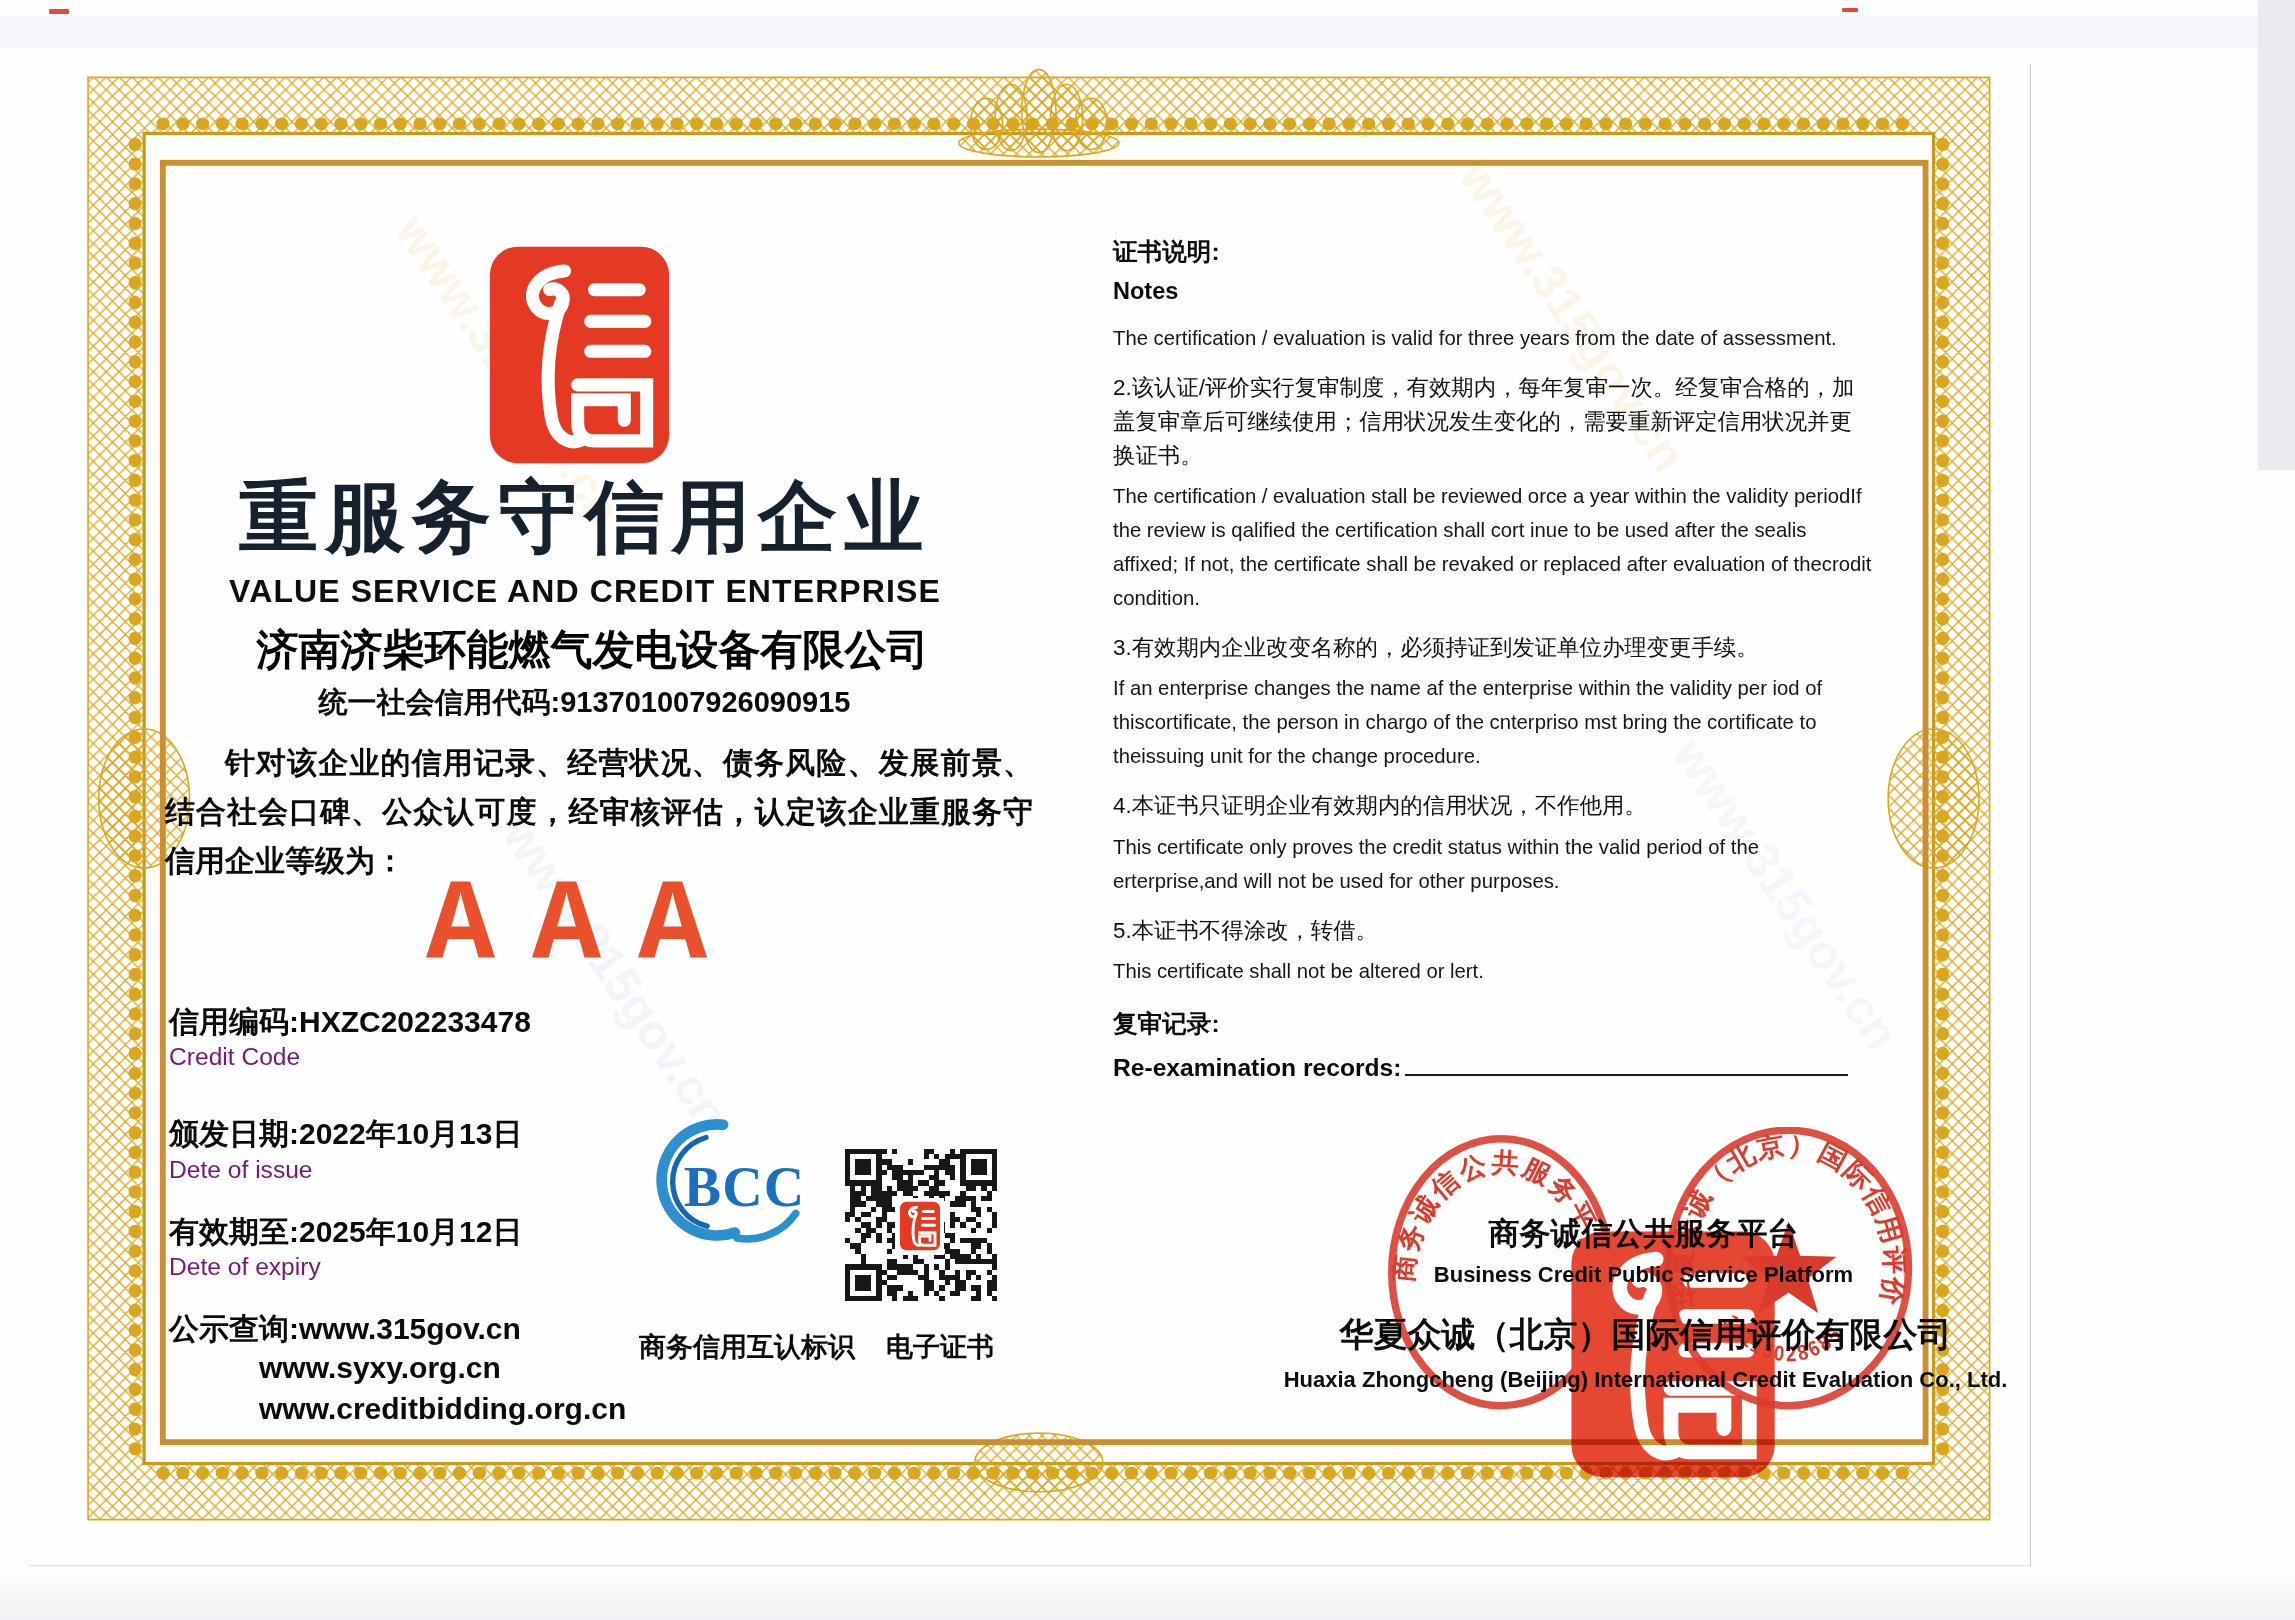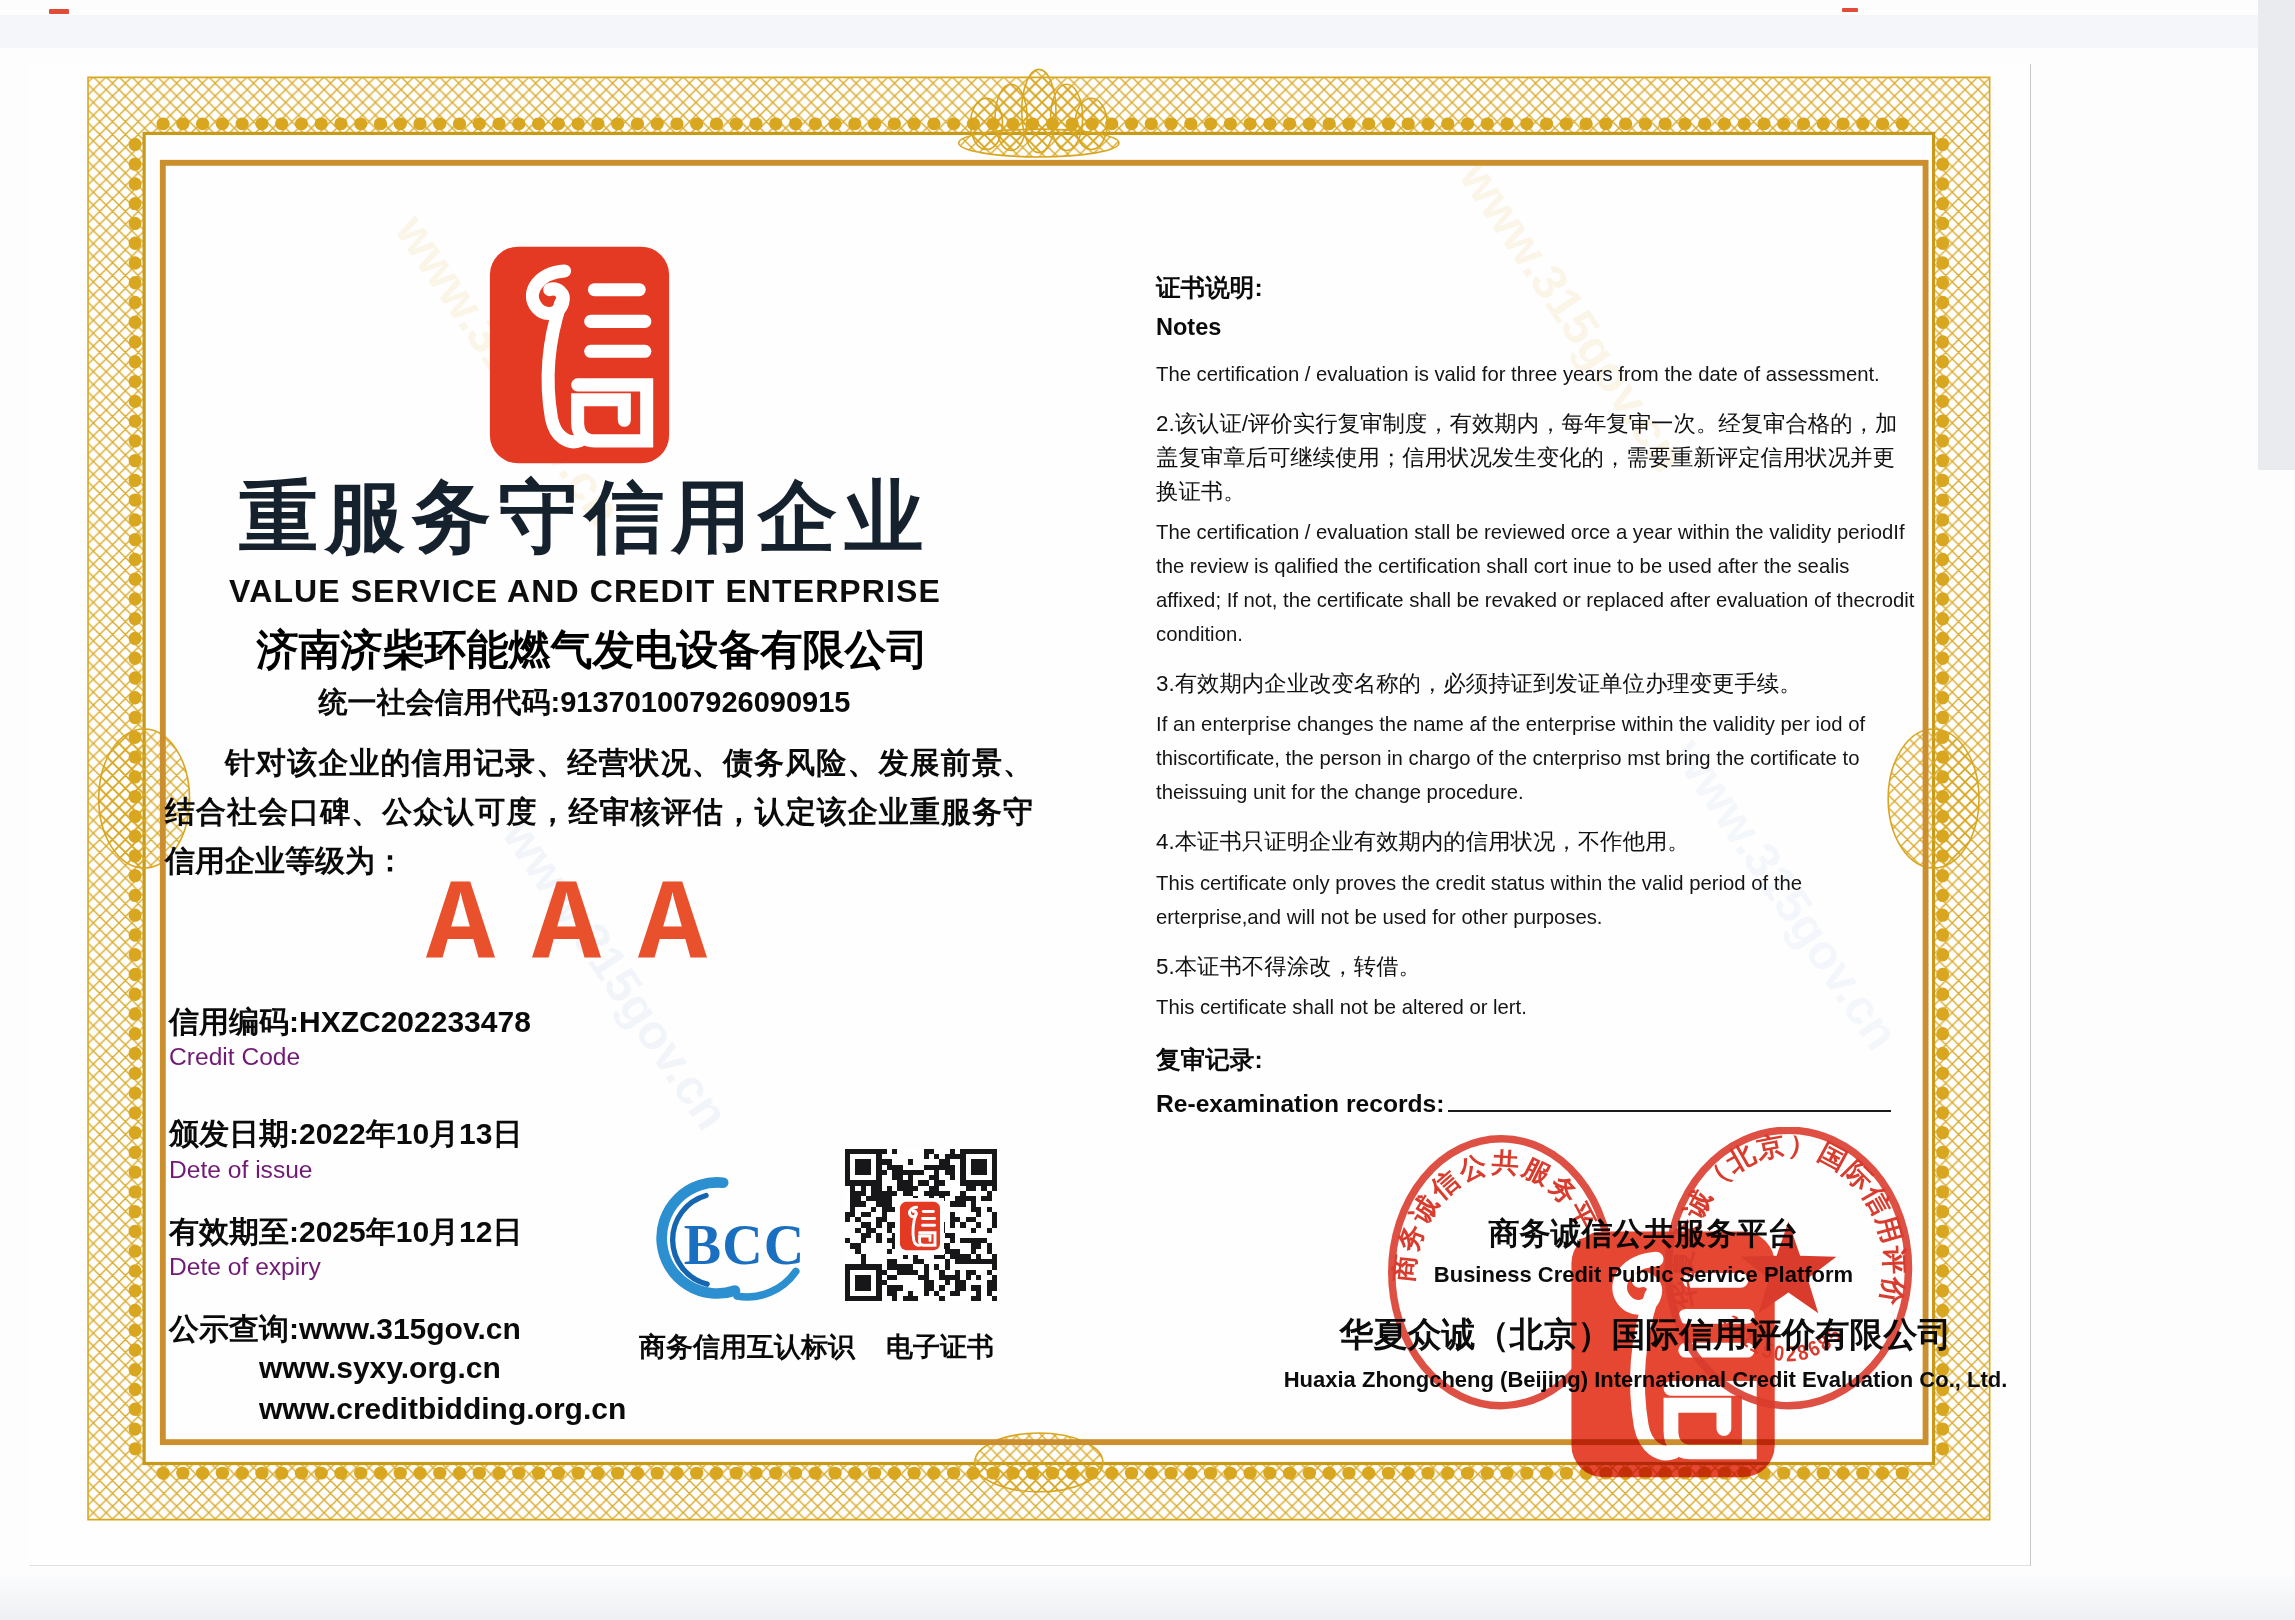--- a/index.html
+++ b/index.html
@@ -27,21 +27,21 @@
   .rating{font-family:"Liberation Serif", serif;font-size:115px;font-weight:700;letter-spacing:37px;
           color:#e8512c;line-height:1;}
   .f-cn{font-size:30px;font-weight:700;color:#0a0a0a;white-space:nowrap;}
   .f-en{font-size:24.6px;font-weight:400;color:#701a75;white-space:nowrap;}
   .cap{font-size:27px;font-weight:700;color:#0a0a0a;white-space:nowrap;}
   .bcc-text{position:absolute;left:0;top:38px;width:100%;text-align:center;font-family:"Liberation Serif", serif;
             font-size:56px;font-weight:700;color:#1a6fc0;letter-spacing:1.1px;}
   .qr{position:absolute;background:#fff;}
   .qr-logo{position:absolute;background:#fff;padding:2.7px 3.7px;}
   
-  .rcol{position:absolute;left:1127px;top:171px;width:761px;margin-top:36px;}
+  .rcol{position:absolute;left:1084px;top:171px;width:761px;}
   .n-h-cn{font-size:24.6px;font-weight:800;color:#0a0a0a;margin-bottom:9.6px;}
   .n-h-en{font-size:23.5px;font-weight:800;color:#0a0a0a;margin-bottom:16px;}
   .n-cn{font-size:22.4px;font-weight:500;line-height:34px;color:#101010;margin-bottom:6.4px;}
   .n-en{font-size:20.3px;font-weight:400;line-height:34px;color:#141414;margin-bottom:16px;}
   .rev-cn{font-size:24.6px;font-weight:700;color:#0a0a0a;margin-top:19px;margin-bottom:14px;}
   .rev-en{font-size:24.6px;font-weight:800;color:#0a0a0a;}
   .rx-line{display:inline-block;width:443px;height:4.3px;border-bottom:2.1px solid #1a1a1a;margin-left:3.2px;}
   
   .ov-pl-cn{left:1358px;top:1149px;width:513px;font-size:31px;font-weight:700;color:#0c0c0c;white-space:nowrap;}
   .ov-pl-en{left:1334px;top:1198px;width:561px;font-size:22px;font-weight:700;color:#0c0c0c;white-space:nowrap;}
@@ -125,21 +125,21 @@
     <div class="abs f-cn" style="left:140px;top:938px;">信用编码:HXZC202233478</div>
     <div class="abs f-en" style="left:140px;top:979px;">Credit Code</div>
     <div class="abs f-cn" style="left:140px;top:1050px;">颁发日期:2022年10月13日</div>
     <div class="abs f-en" style="left:140px;top:1092px;">Dete of issue</div>
     <div class="abs f-cn" style="left:140px;top:1148px;">有效期至:2025年10月12日</div>
     <div class="abs f-en" style="left:140px;top:1189px;">Dete of expiry</div>
     <div class="abs f-cn" style="left:140px;top:1245px;">公示查询:www.315gov.cn</div>
     <div class="abs f-cn" style="left:230px;top:1287px;">www.syxy.org.cn</div>
     <div class="abs f-cn" style="left:230px;top:1328px;">www.creditbidding.org.cn</div>
 
-    <div class="abs" style="left:614px;top:1111px;width:203px;height:134px;">
+    <div class="abs" style="left:614px;top:1053px;width:203px;height:134px;">
       <svg width="203" height="134" viewBox="0 0 380 250">
         <path d="M150,14 A104,104 0 1 0 172,216" fill="none" stroke="#2b8fd0" stroke-width="20" stroke-linecap="round"></path>
         <path d="M118,38 A86,86 0 0 0 120,204" fill="none" stroke="#1565b0" stroke-width="10" stroke-linecap="round"></path>
         <path d="M176,226 A110,110 0 0 0 286,180" fill="none" stroke="#2b8fd0" stroke-width="14" stroke-linecap="round"></path>
       </svg>
       <div class="bcc-text">BCC</div>
     </div>
 
     <div class="qr" style="left:816px;top:1085px;width:152px;height:152px;"><svg viewBox="0 0 29 29" width="100%" height="100%" shape-rendering="crispEdges" fill="#17171a">
           <rect x="0" y="0" width="1" height="1"></rect>

